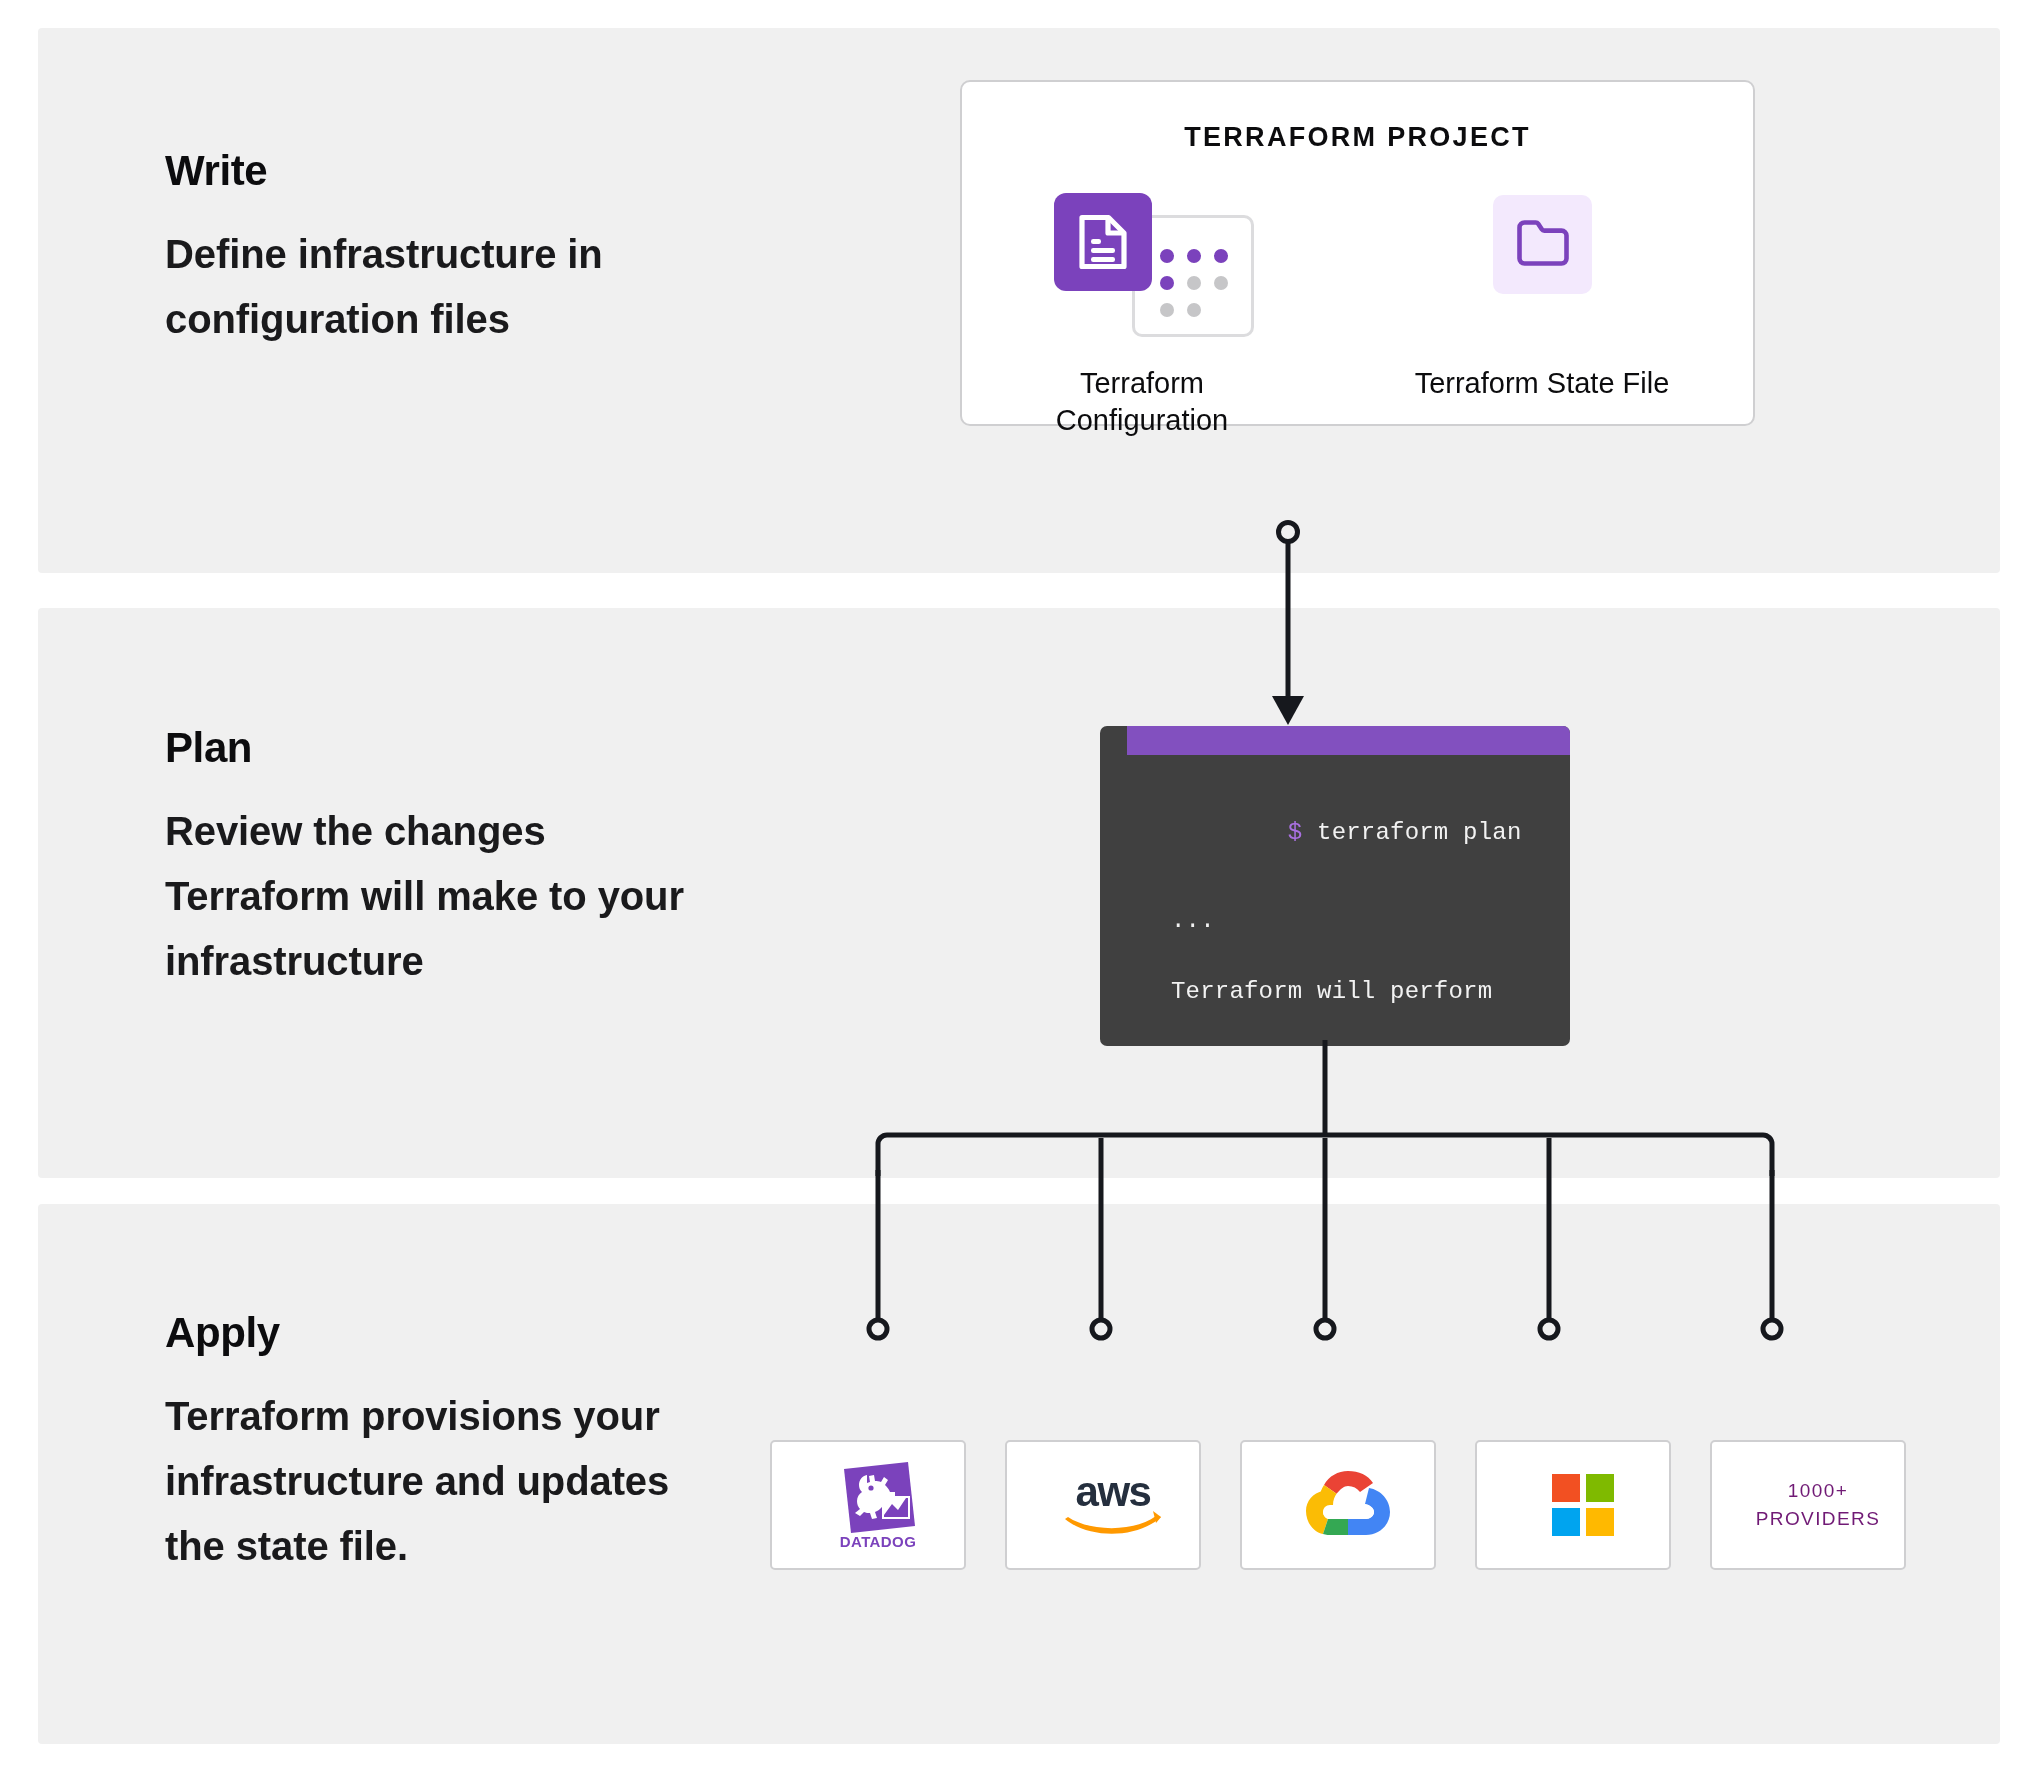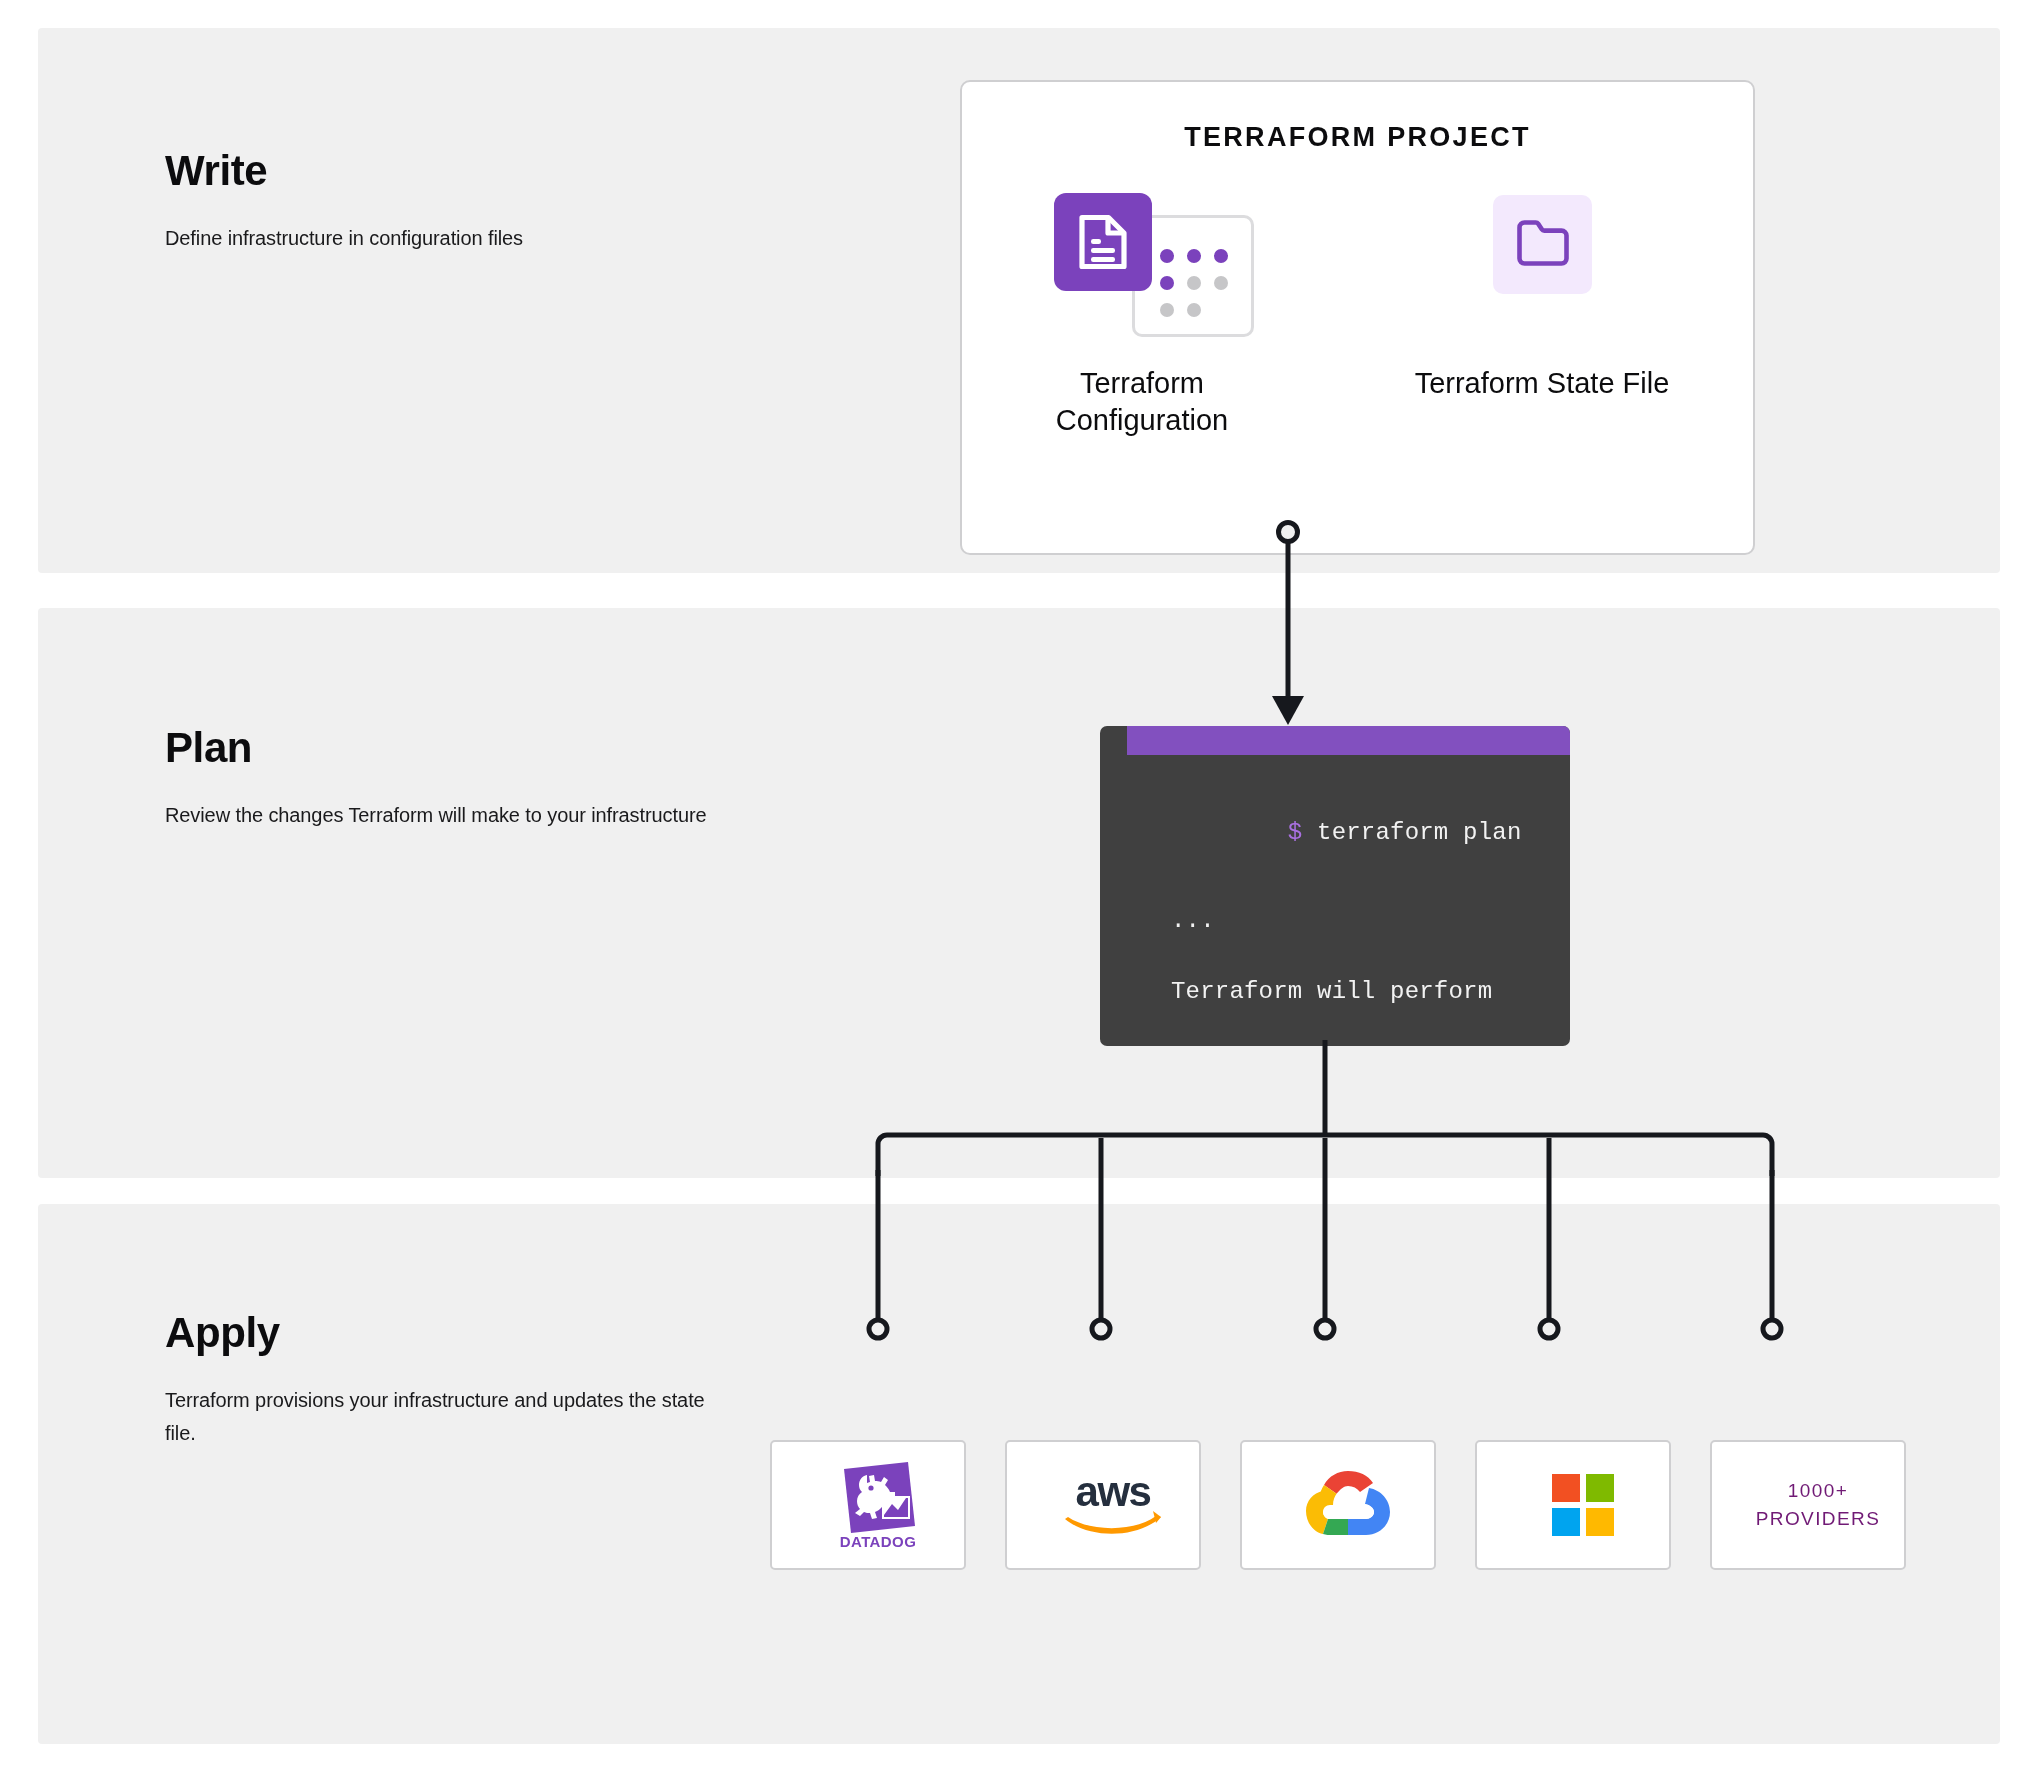--- a/index.html
+++ b/index.html
@@ -23,32 +23,32 @@
   #panel-apply { top: 1204px; height: 540px; }
 
   
   .step-text { position: absolute; left: 165px; width: 560px; }
   .step-heading {
     font-size: 42px; font-weight: bold; color: #0c0c0e;
     letter-spacing: -0.4px; line-height: 1.1;
   }
   .step-body {
     margin-top: 28px;
-    font-size: 20px; font-weight: normal; color: #1a1a1c;
+    font-size: 40px; font-weight: bold; color: #1a1a1c;
     line-height: 1.62; letter-spacing: -0.1px;
   }
   #text-write { top: 148px; }
   #text-plan  { top: 725px; }
   #text-apply { top: 1310px; }
 
   
   #project-card {
     position: absolute;
     left: 960px; top: 80px;
-    width: 795px; height: 475px;
+    width: 795px; height: 346px;
     background: #ffffff;
     border: 2px solid #cfcfd1;
     border-radius: 10px;
   }
   #project-title {
     position: absolute; top: 40px; left: 0; width: 100%;
     text-align: center;
     font-size: 27px; font-weight: bold; color: #0c0c0e;
     letter-spacing: 2.3px;
   }

